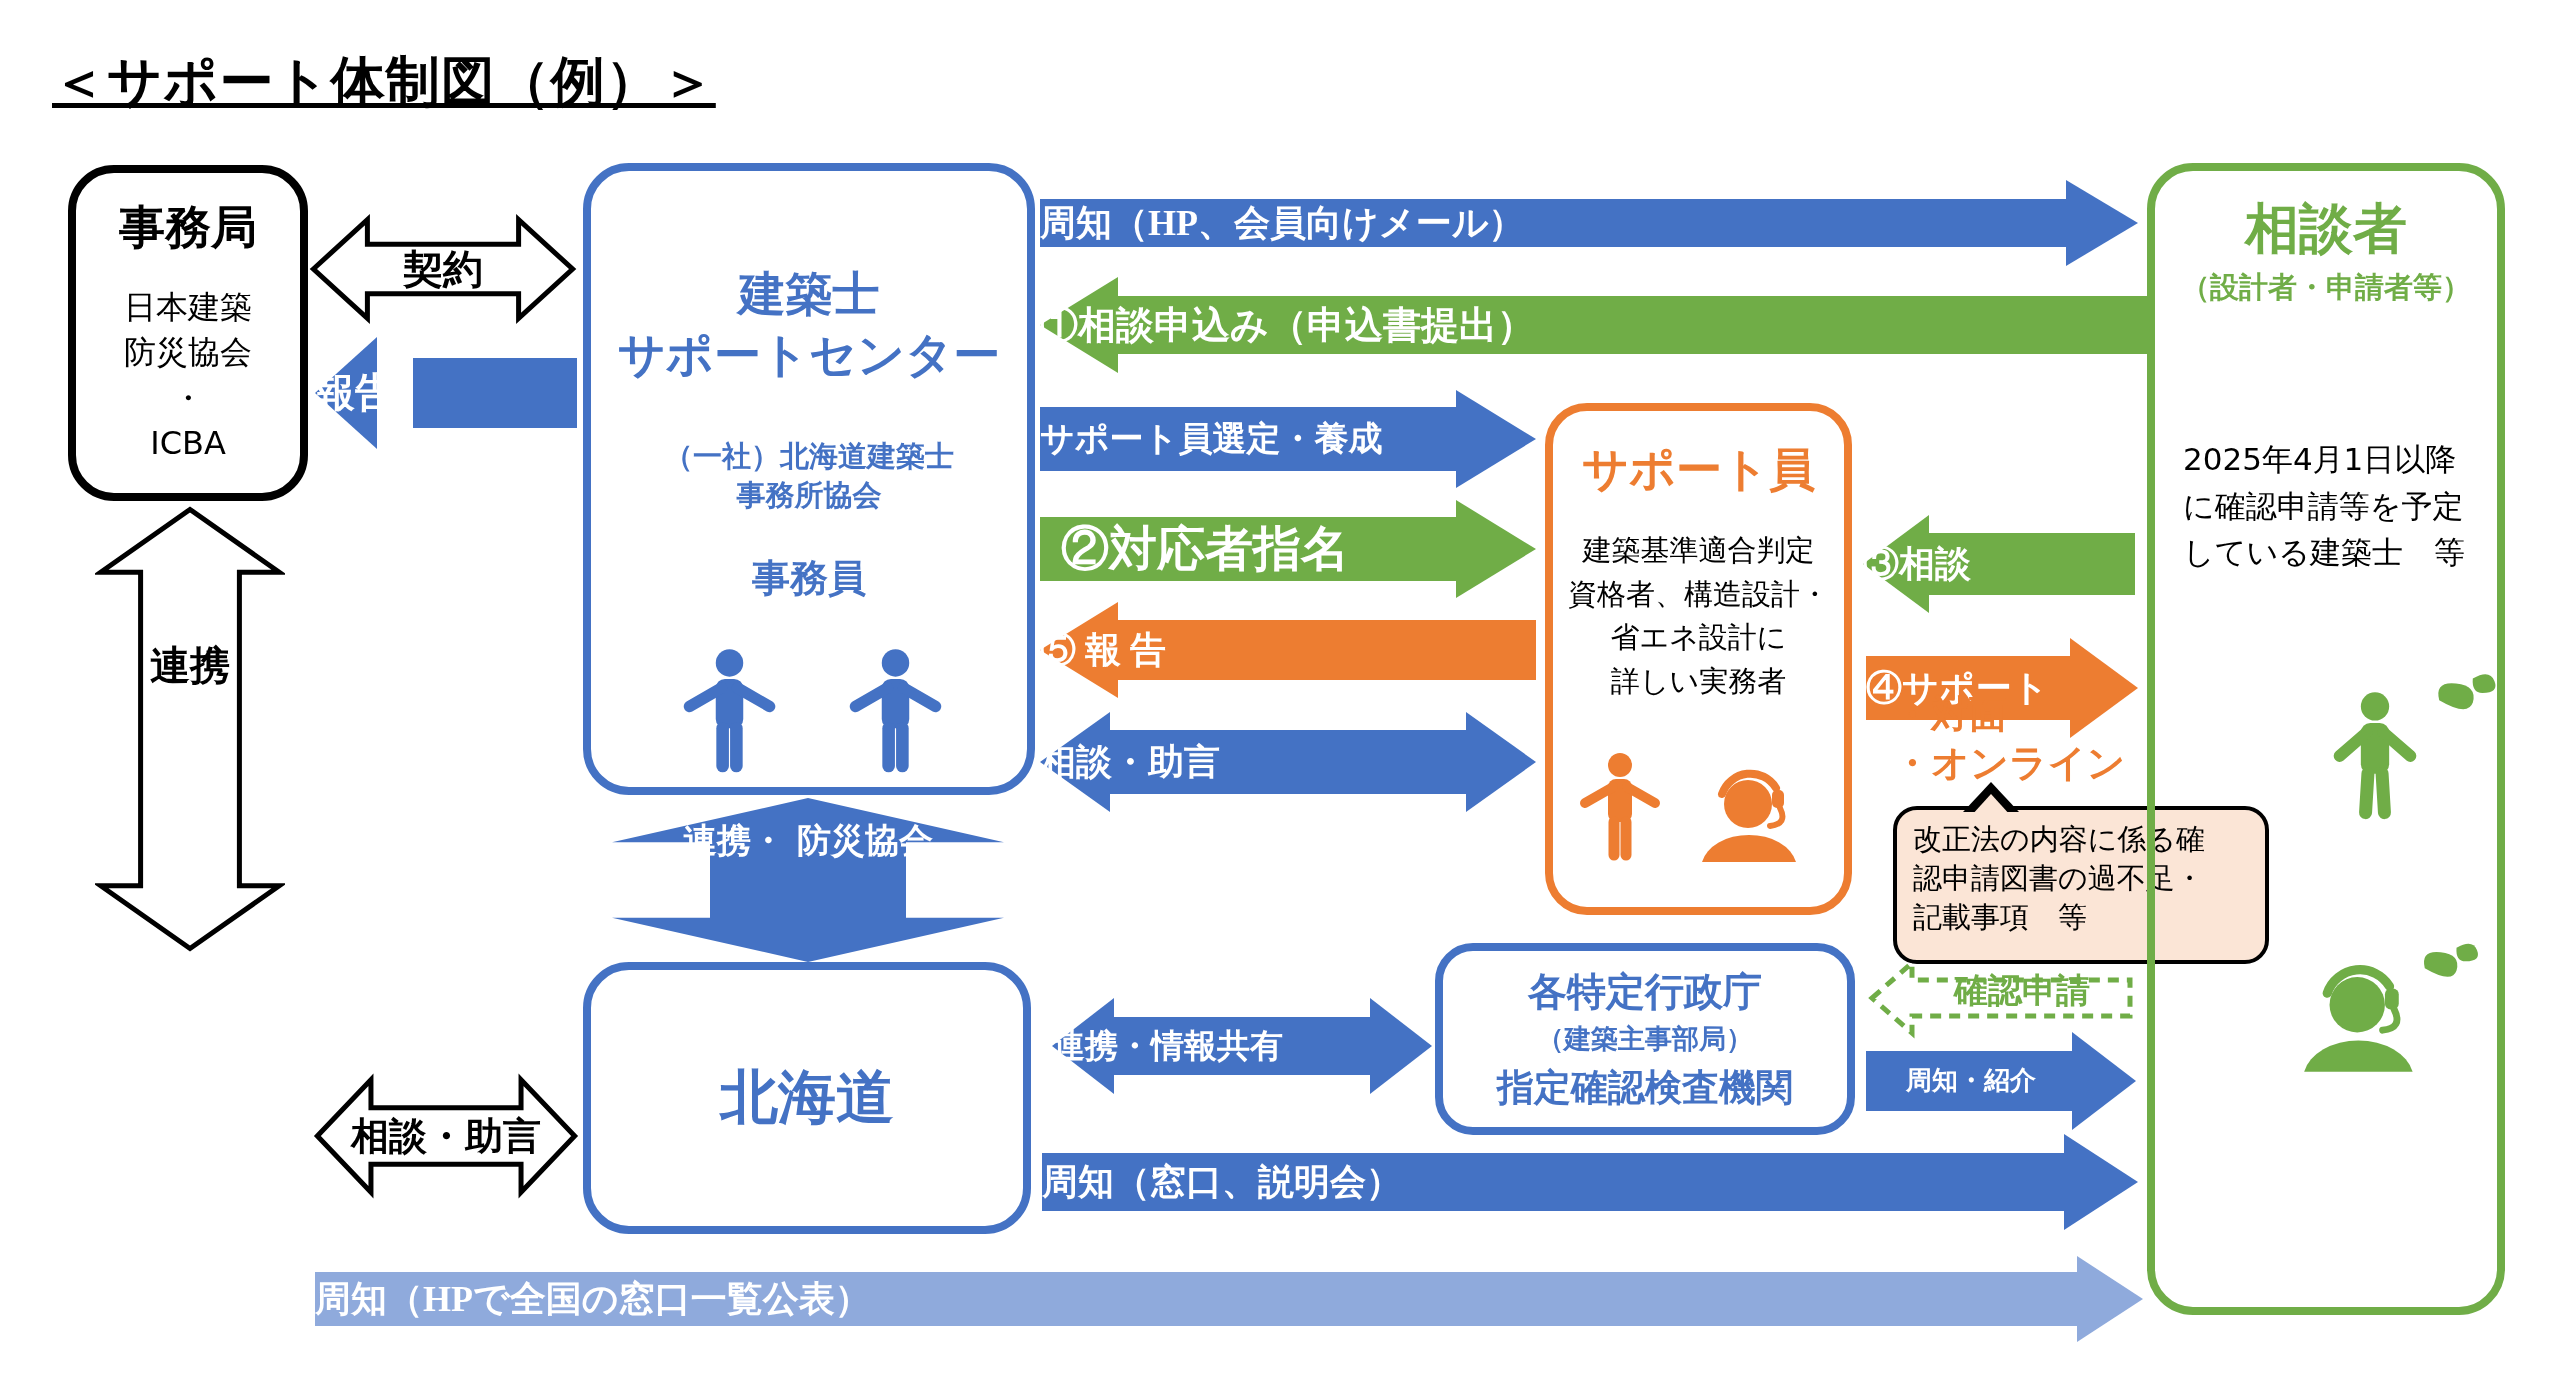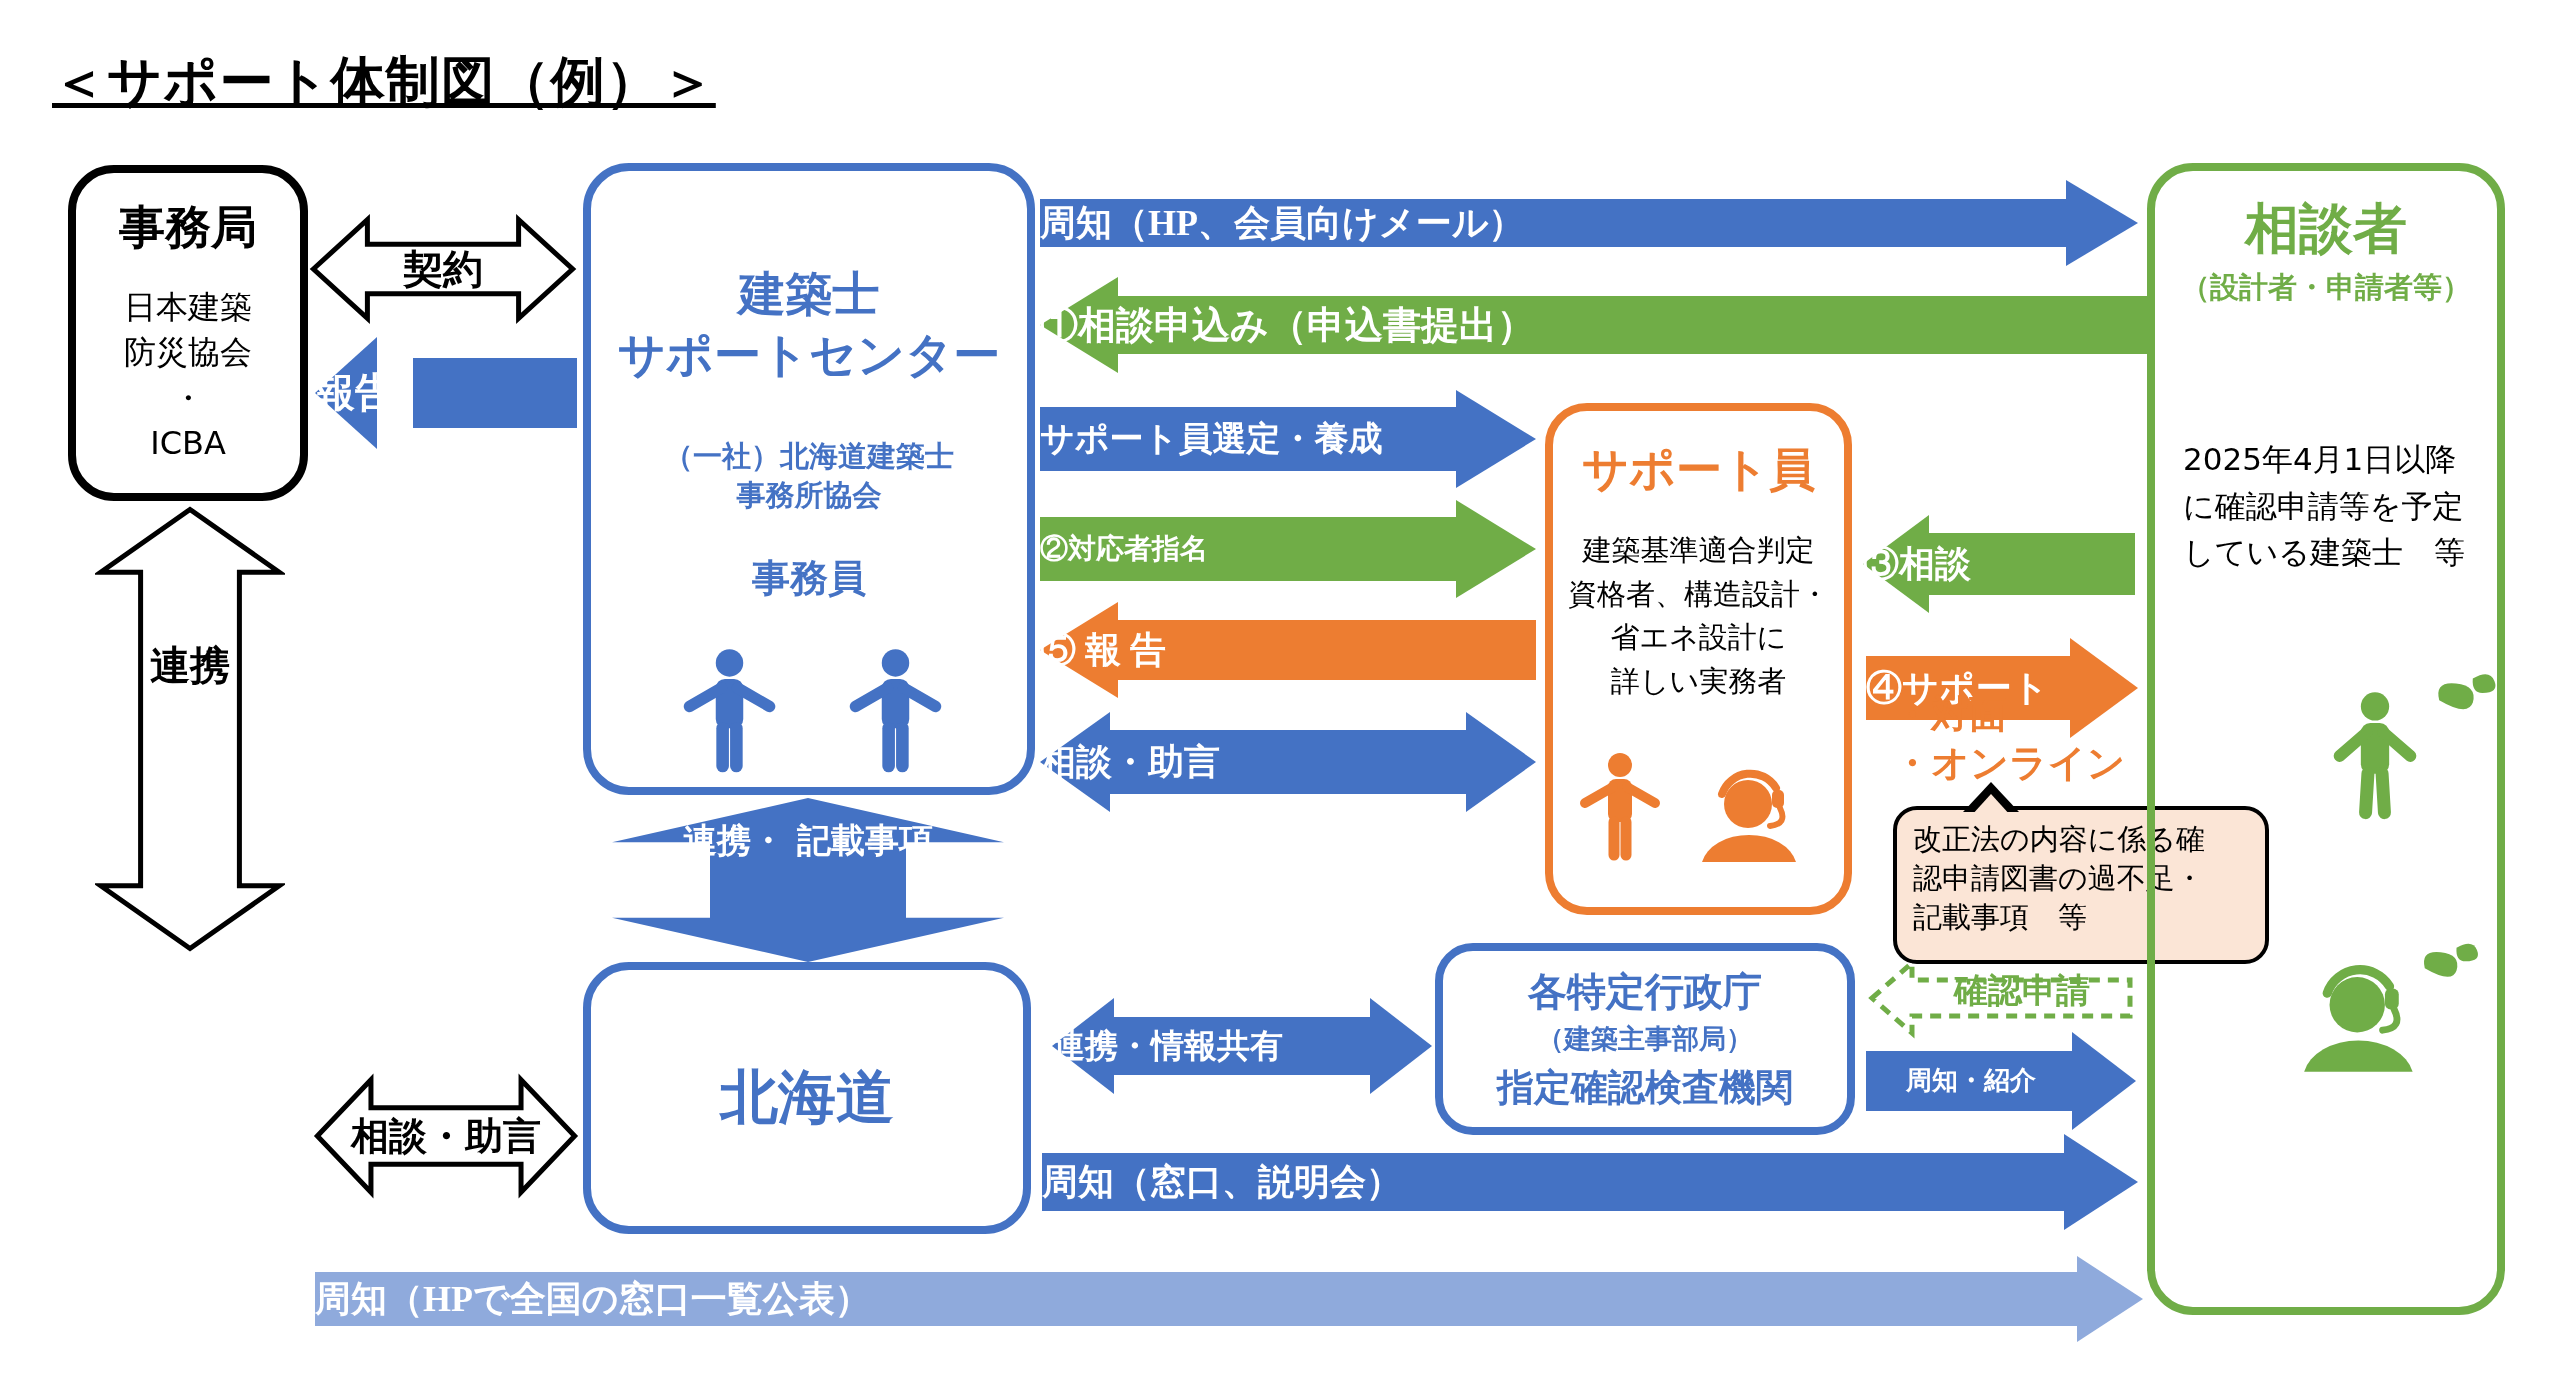--- a/index.html
+++ b/index.html
@@ -200,41 +200,41 @@
 
   <div class="arr" style="left:1040px;top:390px;width:496px;height:98px;">
     <div class="bar" style="height:64px;background:#4472C4;"></div>
     <div class="tri" style="border-top:49px solid transparent;border-bottom:49px solid transparent;border-left:80px solid #4472C4;"></div>
     <div class="lbl" style="font-size:34px;">サポート員選定・養成</div>
   </div>
 
   <div class="arr" style="left:1040px;top:500px;width:496px;height:98px;">
     <div class="bar" style="height:64px;background:#70AD47;"></div>
     <div class="tri" style="border-top:49px solid transparent;border-bottom:49px solid transparent;border-left:80px solid #70AD47;"></div>
-    <div class="lbl" style="font-size:28px;">②対応者指名</div>
+    <div class="lbl" style="font-size:48px;padding-left:21px;">②対応者指名</div>
   </div>
 
   <div class="arr" style="left:1040px;top:602px;width:496px;height:96px;">
     <div class="tri" style="border-top:48px solid transparent;border-bottom:48px solid transparent;border-right:78px solid #ED7D31;"></div>
     <div class="bar" style="height:60px;background:#ED7D31;"></div>
     <div class="lbl" style="font-size:36px;">⑤ 報 告</div>
   </div>
 
   <div class="arr" style="left:1040px;top:712px;width:496px;height:100px;">
     <div class="tri" style="border-top:50px solid transparent;border-bottom:50px solid transparent;border-right:70px solid #4472C4;"></div>
     <div class="bar" style="height:64px;background:#4472C4;"></div>
     <div class="tri" style="border-top:50px solid transparent;border-bottom:50px solid transparent;border-left:70px solid #4472C4;"></div>
     <div class="lbl" style="font-size:36px;">相談・助言</div>
   </div>
 
   <svg class="warr" style="left:612px;top:798px;" width="392" height="164" viewBox="0 0 100 100" preserveAspectRatio="none">
     <polygon points="50,0 100,27 75,27 75,73 100,73 50,100 0,73 25,73 25,27 0,27" fill="#4472C4"></polygon>
   </svg>
   <div class="warr-lbl pre" style="left:612px;top:818px;width:392px;font-size:34px;color:#fff;line-height:1.3;">連携・
-記載事項</div>
+防災協会</div>
 
   <div class="arr" style="left:1863px;top:515px;width:272px;height:98px;">
     <div class="tri" style="border-top:49px solid transparent;border-bottom:49px solid transparent;border-right:66px solid #70AD47;"></div>
     <div class="bar" style="height:62px;background:#70AD47;"></div>
     <div class="lbl" style="font-size:36px;">③相談</div>
   </div>
 
   <div class="arr" style="left:1866px;top:638px;width:272px;height:100px;">
     <div class="bar" style="height:64px;background:#ED7D31;"></div>
     <div class="tri" style="border-top:50px solid transparent;border-bottom:50px solid transparent;border-left:68px solid #ED7D31;"></div>

